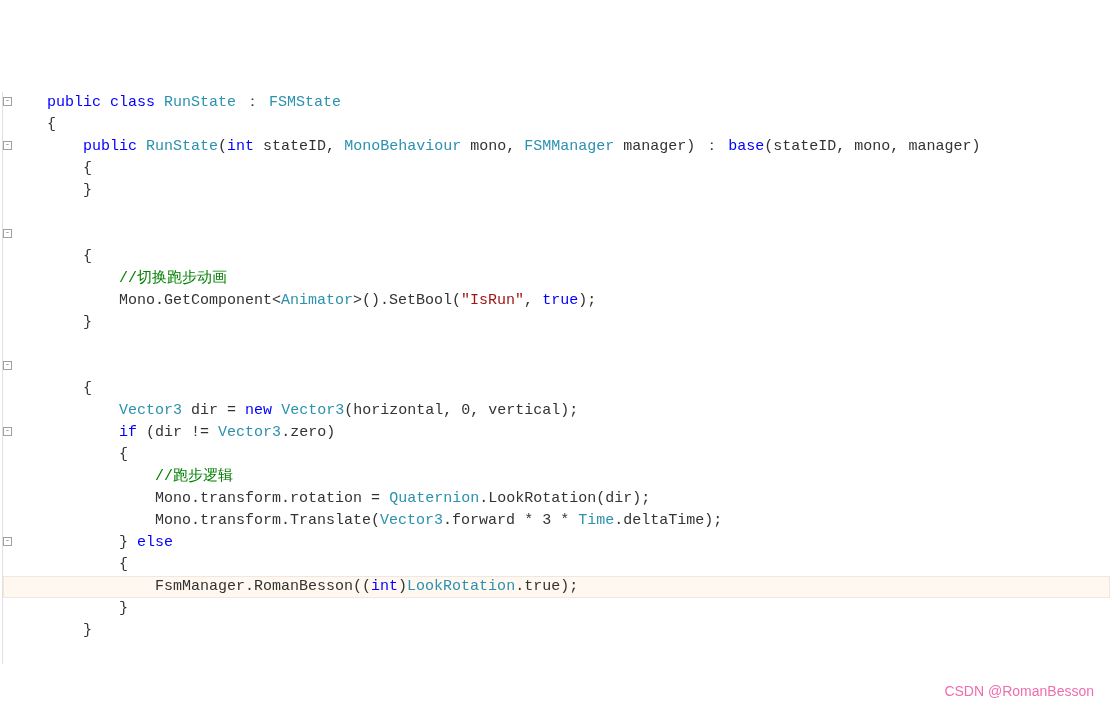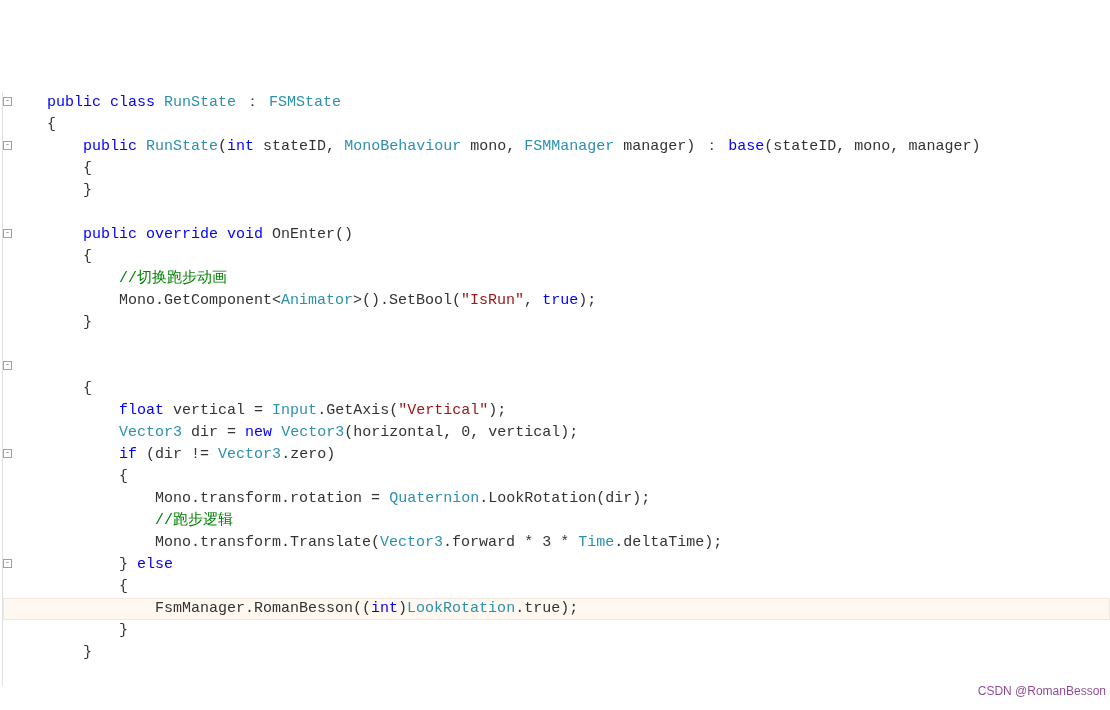--- a/index.html
+++ b/index.html
@@ -45,53 +45,52 @@
   .highlight-line {
     background: #fff8f0;
     box-shadow: inset 0 0 0 1px #f0e8e0;
   }
   .kw   { color: #0000ff; }
   .type { color: #2b91af; }
   .str  { color: #a31515; }
   .comm { color: #008000; }
   .watermark {
     position: absolute;
-    right: 4px;
+    right: 16px;
     bottom: 8px;
-    color: #701a75;
+    color: #ec4899;
     font-family: Arial, sans-serif;
-    font-size: 12px;
+    font-size: 14px;
     opacity: 0.8;
   }
 </style>
 </head>
 <body>
 
 
 
 <div class="code-container"><span class="line"><span class="fold-box">-</span><span class="line-text"><span class="kw">public</span> <span class="kw">class</span> <span class="type">RunState</span> <span>：</span> <span class="type">FSMState</span></span>
 </span><span class="line"><span class="line-text"><span>{</span></span>
 </span><span class="line"><span class="fold-box">-</span><span class="line-text">    <span class="kw">public</span> <span class="type">RunState</span><span>(</span><span class="kw">int</span> <span>stateID,</span> <span class="type">MonoBehaviour</span> <span>mono,</span> <span class="type">FSMManager</span> <span>manager)</span> <span>：</span> <span class="kw">base</span><span>(stateID,</span> <span>mono,</span> <span>manager)</span></span>
 </span><span class="line"><span class="line-text">    <span>{</span></span>
 </span><span class="line"><span class="line-text">    <span>}</span></span>
 </span><span class="line"><span class="line-text"></span>
-</span><span class="line"><span class="fold-box">-</span><span class="line-text">    <span class="kw">public</span> <span class="kw">override</span> <span class="kw">void</span> <span>OnEnter()</span></span>
+</span><span class="line"><span class="fold-box">-</span>
 </span><span class="line"><span class="line-text">    <span>{</span></span>
 </span><span class="line"><span class="line-text">        <span class="comm">//切换跑步动画</span></span>
 </span><span class="line"><span class="line-text">        <span>Mono.GetComponent&lt;</span><span class="type">Animator</span><span>&gt;().SetBool(</span><span class="str">"IsRun"</span><span>,</span> <span class="kw">true</span><span>);</span></span>
 </span><span class="line"><span class="line-text">    <span>}</span></span>
 </span><span class="line"><span class="line-text"></span>
 </span><span class="line"><span class="fold-box">-</span>
 </span><span class="line"><span class="line-text">    <span>{</span></span>
-</span><span class="line"><span class="line-text">        <span class="kw">float</span> <span>vertical</span> <span>=</span> <span class="type">Input</span><span>.GetAxis(</span><span class="str">"Vertical"</span><span>);</span></span>
 </span><span class="line"><span class="line-text">        <span class="type">Vector3</span> <span>dir</span> <span>=</span> <span class="kw">new</span> <span class="type">Vector3</span><span>(horizontal,</span> <span>0,</span> <span>vertical);</span></span>
 </span><span class="line"><span class="fold-box">-</span><span class="line-text">        <span class="kw">if</span> <span>(dir</span> <span>!=</span> <span class="type">Vector3</span><span>.zero)</span></span>
 </span><span class="line"><span class="line-text">        <span>{</span></span>
+</span><span class="line"><span class="line-text">            <span class="comm">//跑步逻辑</span></span>
 </span><span class="line"><span class="line-text">            <span>Mono.transform.rotation</span> <span>=</span> <span class="type">Quaternion</span><span>.LookRotation(dir);</span></span>
-</span><span class="line"><span class="line-text">            <span class="comm">//跑步逻辑</span></span>
 </span><span class="line"><span class="line-text">            <span>Mono.transform.Translate(</span><span class="type">Vector3</span><span>.forward</span> <span>*</span> <span>3</span> <span>*</span> <span class="type">Time</span><span>.deltaTime);</span></span>
 </span><span class="line"><span class="fold-box">-</span><span class="line-text">        <span>}</span> <span class="kw">else</span></span>
 </span><span class="line"><span class="line-text">        <span>{</span></span>
 </span><span class="line highlight-line"><span class="line-text">            <span>FsmManager.RomanBesson((</span><span class="kw">int</span><span>)</span><span class="type">LookRotation</span><span>.true);</span></span>
 </span><span class="line"><span class="line-text">        <span>}</span></span>
 </span><span class="line"><span class="line-text">    <span>}</span></span>
 </span><span class="line">
 </span></div>
 <div class="watermark">CSDN @RomanBesson</div>
 

